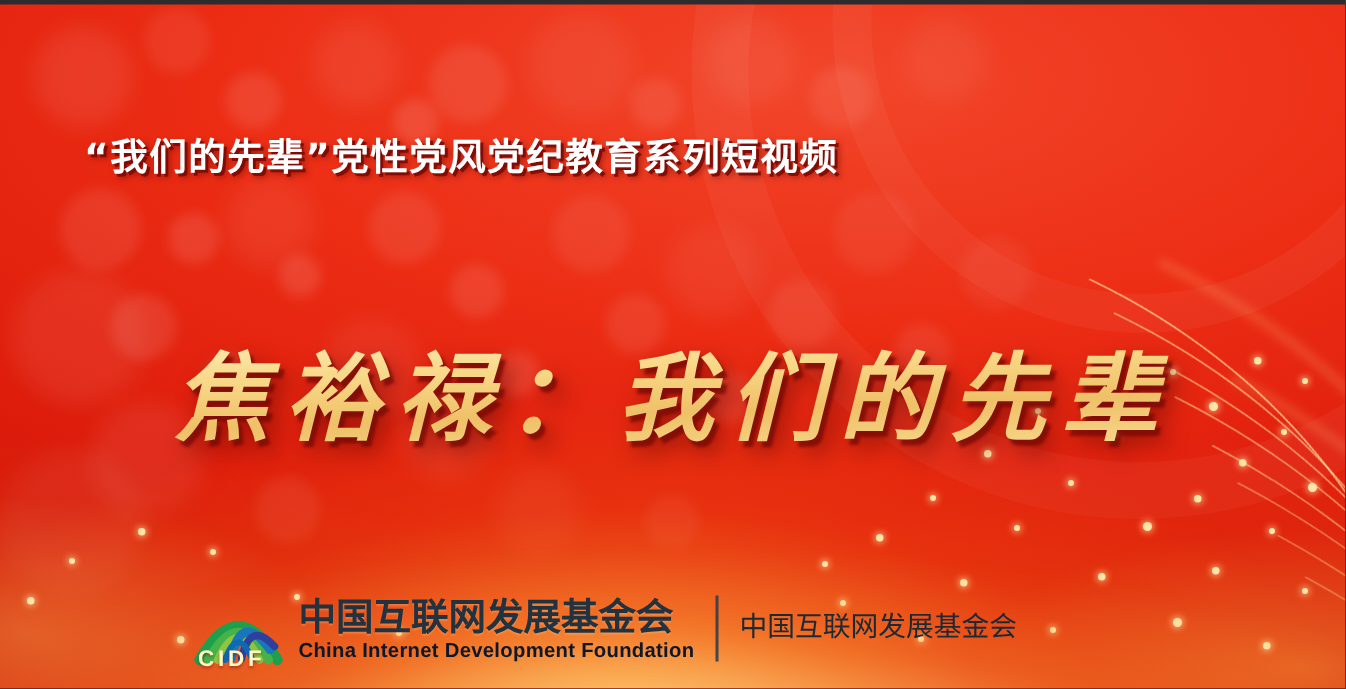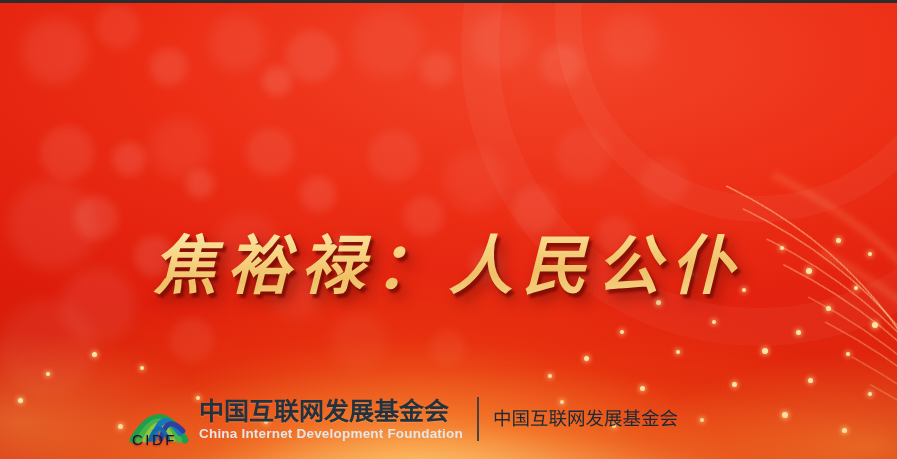--- a/index.html
+++ b/index.html
@@ -139,42 +139,42 @@
   .logo-mark {
     position: relative;
     width: 62px; height: 52px;
     flex: none;
   }
   .logo-mark svg { display: block; }
   .cidf-text {
     position: absolute;
     left: 4px; bottom: -3px;
     font-size: 15px;
-    font-weight: normal;
+    font-weight: bold;
     letter-spacing: 2.5px;
-    color: #0f172a;
+    color: #fef9c3;
     text-shadow: 0 1px 2px rgba(120,20,5,0.5);
     font-family: "Liberation Sans", sans-serif;
   }
   .logo-words { display: flex; flex-direction: column; padding-bottom: 2px; }
   .logo-cn {
     font-size: 25px;
     font-weight: bold;
     letter-spacing: 0px;
     line-height: 1.08;
     color: #23323f;
     font-family: "DejaVu Sans", "Liberation Sans", sans-serif;
     text-shadow: 0 1px 1px rgba(255,200,140,0.28);
   }
   .logo-en {
     font-size: 13.5px;
     font-weight: bold;
     letter-spacing: 0.2px;
     line-height: 1.3;
-    color: #e5e5e5;
+    color: #0f172a;
     font-family: "Liberation Sans", sans-serif;
   }
   .divider {
     width: 2px;
     height: 44px;
     background: #2e3c49;
     opacity: 0.88;
     flex: none;
   }
   .sponsor { display: flex; flex-direction: column; justify-content: center; }
@@ -294,22 +294,23 @@
       <div class="sparkle" style="left: 140px; top: 366px; width: 4px; height: 4px;"></div>
       <div class="sparkle" style="left: 18px; top: 398px; width: 5px; height: 5px;"></div>
       <div class="sparkle" style="left: 196px; top: 396px; width: 4px; height: 4px;"></div>
       <div class="sparkle" style="left: 264px; top: 420px; width: 4px; height: 4px;"></div>
       <div class="sparkle" style="left: 118px; top: 424px; width: 5px; height: 5px;"></div>
     </div>
   <div class="bottom-glow"></div>
 
   <div class="bg-topstrip"></div>
 
-
-  <div class="main-title">焦裕禄：人民公仆</div>
+  <div class="subtitle">“我们的先辈”党性党风党纪教育系列短视频</div>
+
+  <div class="main-title">焦裕禄：我们的先辈</div>
 
   <div class="footer">
 
     <div class="logo-block">
       <div class="logo-mark">
         <svg width="62" height="52" viewBox="0 0 62 52" aria-hidden="true">
           <g fill="none" stroke-linecap="round">
             <path d="M5 47 Q31 2 57 47" stroke="#1f9e4b" stroke-width="7"></path>
             <path d="M11 47 Q31 10 51 47" stroke="#46b34a" stroke-width="6"></path>
             <path d="M17 47 Q31 17 45 47" stroke="#8dc63f" stroke-width="5"></path>

